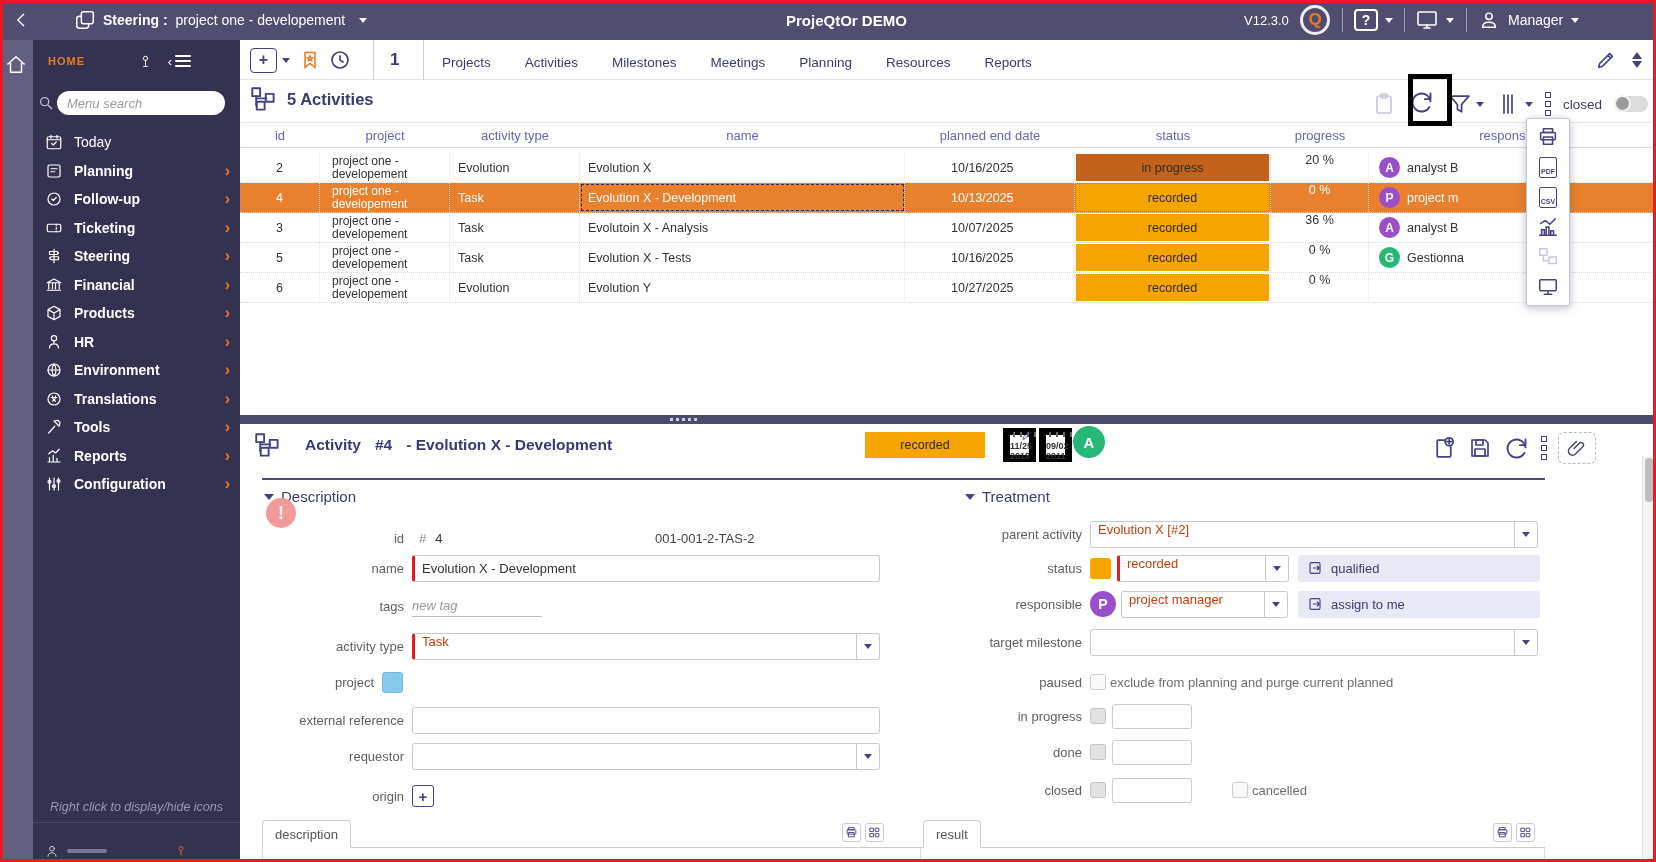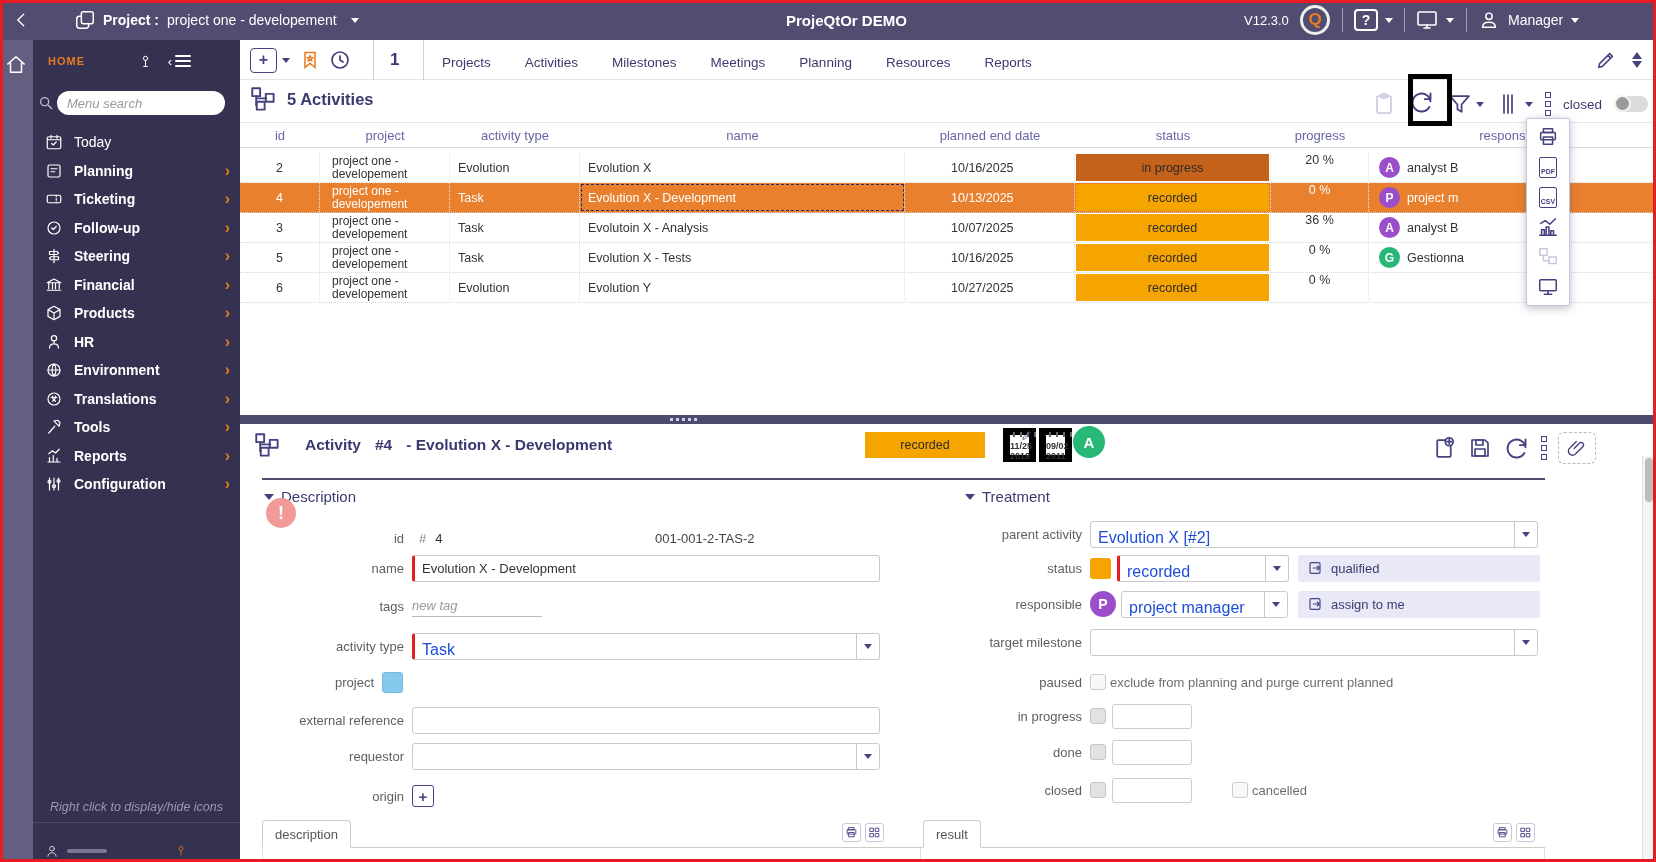--- a/index.html
+++ b/index.html
@@ -122,21 +122,21 @@
   .colL { position:absolute; left:262px; top:478px; width:668px; height:381px; border-top:2px solid #4c4a6d; }
   .colR { position:absolute; left:920px; top:478px; width:625px; height:381px; border-top:2px solid #4c4a6d; }
   .sec-head { position:absolute; left:2px; top:8px; display:flex; align-items:center; gap:7px; font-size:15px; color:#3b3a70; }
   .sec-head .tri { width:0; height:0; border-left:5px solid transparent; border-right:5px solid transparent; border-top:6px solid #45427f; }
   .frow { position:absolute; display:flex; align-items:center; height:28px; width:100%; }
   .flabel { font-size:13px; color:#5f5f5f; text-align:right; padding-right:8px; flex:0 0 auto; }
   .colL .flabel { width:150px; }
   .colR .flabel { width:170px; }
   .finput { height:27px; border:1px solid #c9c9c9; border-radius:3px; background:#fff; font-size:13px; color:#333; padding:0 7px; outline:none; font-family:"Liberation Sans",sans-serif; }
   .req { border-left:3px solid #e02020 !important; }
-  .fselect { height:27px; border:1px solid #c9c9c9; border-radius:3px; background:#fff; display:flex; align-items:flex-end; font-size:16px; color:#1d4ed8; }
+  .fselect { height:27px; border:1px solid #c9c9c9; border-radius:3px; background:#fff; display:flex; align-items:flex-start; font-size:13px; color:#c2410c; }
   .fselect .val { flex:1; padding:0 7px; white-space:nowrap; overflow:hidden; }
   .fselect .cbox { width:23px; height:100%; border-left:1px solid #c9c9c9; display:flex; align-items:center; justify-content:center; }
   .fselect .cbox .caret { border-top-color:#45427f; border-left-width:4px; border-right-width:4px; }
   .alert-ic { position:absolute; left:4px; top:18px; width:30px; height:30px; border-radius:50%; background:#f29a9a; color:#fff; font-weight:bold; font-size:18px; display:flex; align-items:center; justify-content:center; }
   .tags-input { width:130px; height:22px; border:none; border-bottom:1px solid #bbb; font-size:13px; font-style:italic; color:#555; outline:none; background:transparent; font-family:"Liberation Sans",sans-serif; }
   .tags-input::placeholder { color:#999; font-style:italic; }
   .swatch { width:21px; height:21px; border-radius:3px; flex:0 0 21px; }
   .plusbox { width:22px; height:22px; border:1.6px solid #45427f; border-radius:3px; color:#45427f; font-weight:bold; font-size:15px; display:flex; align-items:center; justify-content:center; background:#fff; }
   .actbtn { height:27px; background:#e8e8f6; border-radius:3px; display:flex; align-items:center; gap:7px; padding:0 10px; font-size:13px; color:#3b3a70; cursor:pointer; }
   .cb { width:16px; height:16px; border:1px solid #ccc; border-radius:3px; background:#f8f8f8; flex:0 0 16px; }
@@ -161,21 +161,21 @@
           <path d="M14 5l-7 7 7 7"></path>
         </svg>
     </div>
     <div class="abs" style="left:74px">
       <svg class="iw" width="22" height="22" viewBox="0 0 24 24">
           <rect x="8" y="3" width="13" height="13" rx="2"></rect>
           <path d="M16 16v2a3 3 0 01-3 3H6a3 3 0 01-3-3v-7a3 3 0 013-3h2"></path>
         </svg>
     </div>
     <div class="abs" style="left:103px">
-      <span class="proj-label">Project :</span>
+      <span class="proj-label">Steering :</span>
       <span class="proj-value">project one - developement</span>
       <span class="caret" style="margin-left:14px"></span>
     </div>
     <div class="abs" style="left:786px">
       <span class="app-title">ProjeQtOr DEMO</span>
     </div>
     <div class="abs" style="left:1244px;font-size:13px">V12.3.0</div>
     <div class="abs" style="left:1300px">
       <span class="logo-ring">
           <span>Q</span>
@@ -290,32 +290,32 @@
       <div class="menu-item">
         <svg class="iw mi-icon" viewBox="0 0 24 24">
             <rect x="4" y="4" width="16" height="16" rx="2"></rect>
             <path d="M8 9h8M8 13h5"></path>
           </svg>
         <span class="mi-label">Planning</span>
           <span class="chev"></span>
       </div>
       <div class="menu-item">
         <svg class="iw mi-icon" viewBox="0 0 24 24">
+            <circle cx="12" cy="12" r="8"></circle>
+            <path d="M9 12l2 2 4-4"></path>
+          </svg>
+        <span class="mi-label">Follow-up</span>
+          <span class="chev"></span>
+      </div>
+      <div class="menu-item">
+        <svg class="iw mi-icon" viewBox="0 0 24 24">
             <rect x="3" y="7" width="18" height="10" rx="2"></rect>
             <path d="M15 7v10" stroke-dasharray="2 2.5"></path>
           </svg>
         <span class="mi-label">Ticketing</span>
-          <span class="chev"></span>
-      </div>
-      <div class="menu-item">
-        <svg class="iw mi-icon" viewBox="0 0 24 24">
-            <circle cx="12" cy="12" r="8"></circle>
-            <path d="M9 12l2 2 4-4"></path>
-          </svg>
-        <span class="mi-label">Follow-up</span>
           <span class="chev"></span>
       </div>
       <div class="menu-item">
         <svg class="iw mi-icon" viewBox="0 0 24 24">
             <path d="M12 3v18M6 6h10l2 2-2 2H6zM18 13H8l-2 2 2 2h10z"></path>
           </svg>
         <span class="mi-label">Steering</span>
           <span class="chev"></span>
       </div>
       <div class="menu-item">

